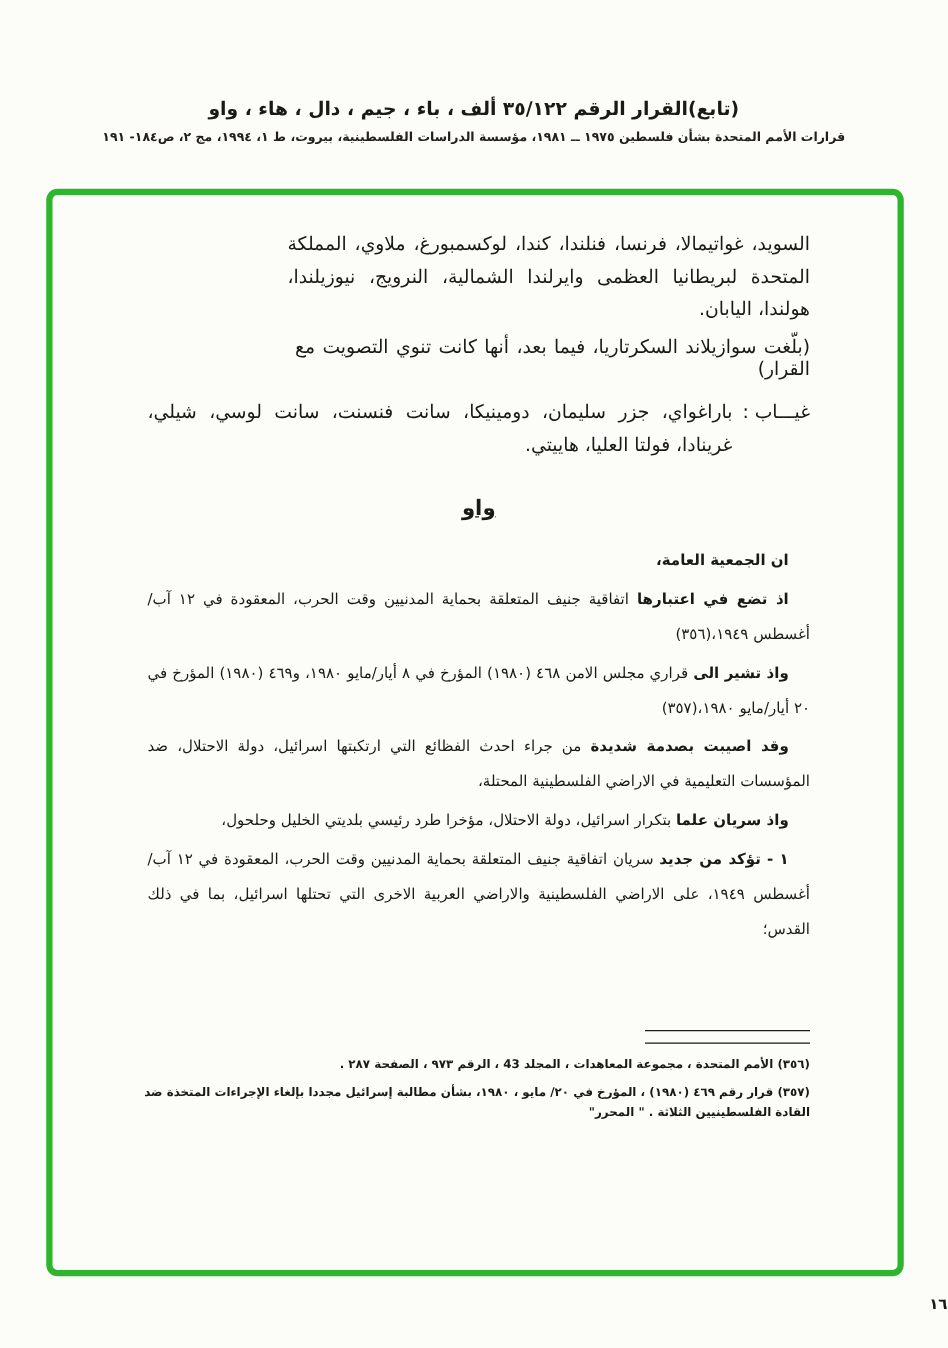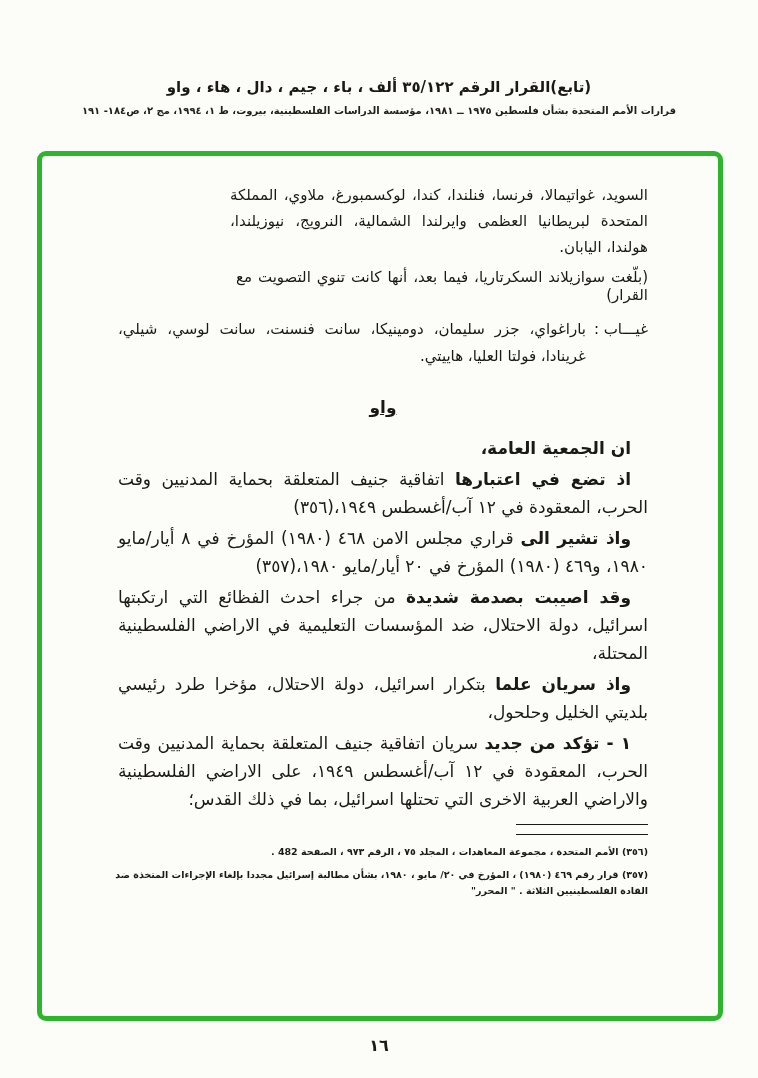--- a/index.html
+++ b/index.html
@@ -49,42 +49,42 @@
   }
   .absent-label { flex-shrink:0; white-space:nowrap; }
   .absent-text { text-align:justify; }
 
   .section-mark {
     text-align:center; font-weight:bold;
     font-size:17px; margin:27px 0 17px;text-decoration:underline;
   }
 
   .para {
-    font-size:17px; line-height:28px;
+    font-size:12px; line-height:28px;
     text-align:justify;
     text-indent:17px;
     margin-bottom:3px;
   }
   .para .lead { font-weight:bold; }
 
   
   .footnote-area {
     position:absolute; top:668px; right:70px; left:48px;
     direction:rtl; text-align:right;
   }
   .fn-rule { width:132px; border-top:1.6px solid #1b1915; margin-bottom:9px; }
   .footnotes p {
     font-size:9.5px; font-weight:bold;
     line-height:16px; margin-top:7px;
     text-align:right;
   }
 
   .page-number {
     position:absolute; top:1036px; left:0; right:0;
-    text-align:center; font-weight:bold; font-size:16px;
+    font-weight:bold; font-size:12px;
   }
 </style>
 </head>
 <body>
 
 <div class="page">
 
   <header class="doc-header">
     <div class="h1">(تابع)القرار الرقم ٣٥/١٢٢ ألف ، باء ، جيم ، دال ، هاء ، واو</div>
     <div class="h2">قرارات الأمم المتحدة بشأن فلسطين ١٩٧٥ ــ ١٩٨١، مؤسسة الدراسات الفلسطينية، بيروت، ط ١، ١٩٩٤، مج ٢، ص١٨٤- ١٩١</div>
@@ -116,21 +116,21 @@
 
 
       <p class="para"><b class="lead">١ - تؤكد من جديد</b> <span>سريان اتفاقية جنيف المتعلقة بحماية المدنيين وقت الحرب، المعقودة في ١٢ آب/أغسطس ١٩٤٩، على الاراضي الفلسطينية والاراضي العربية الاخرى التي تحتلها اسرائيل، بما في ذلك القدس؛</span></p>
 
     </div>
 
     <div class="footnote-area">
       <div class="fn-rule"></div>
       <div class="fn-rule"></div>
       <div class="footnotes">
-        <p>(٣٥٦) الأمم المتحدة ، مجموعة المعاهدات ، المجلد ٧٥ ، الرقم ٩٧٣ ، الصفحة 482 .</p>
+        <p>(٣٥٦) الأمم المتحدة ، مجموعة المعاهدات ، المجلد 43 ، الرقم ٩٧٣ ، الصفحة ٢٨٧ .</p>
         <p>(٣٥٧) قرار رقم ٤٦٩ (١٩٨٠) ، المؤرخ في ٢٠/ مايو ، ١٩٨٠، بشأن مطالبة إسرائيل مجددا بإلغاء الإجراءات المتخذة ضد القادة الفلسطينيين الثلاثة . " المحرر"</p>
       </div>
     </div>
   </div>
 
   <div class="page-number">١٦</div>
 
 </div>
 
 </body></html>

